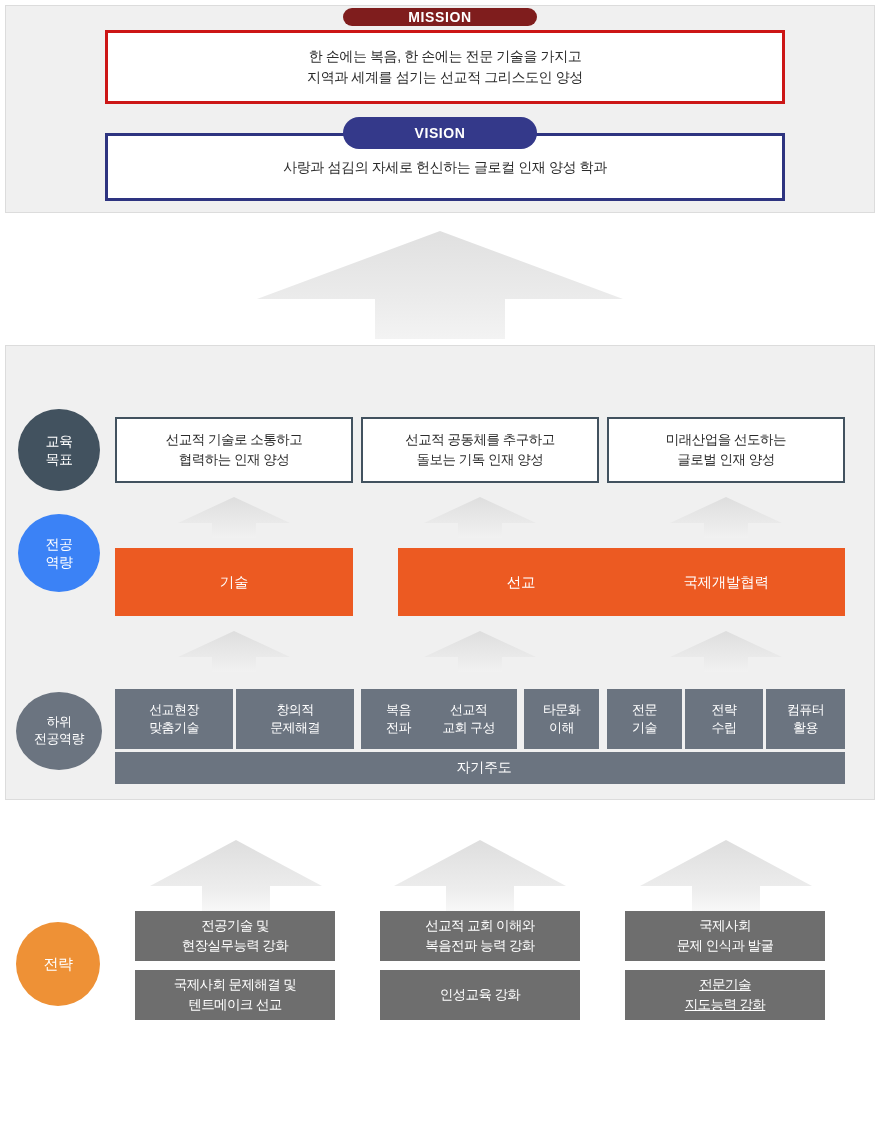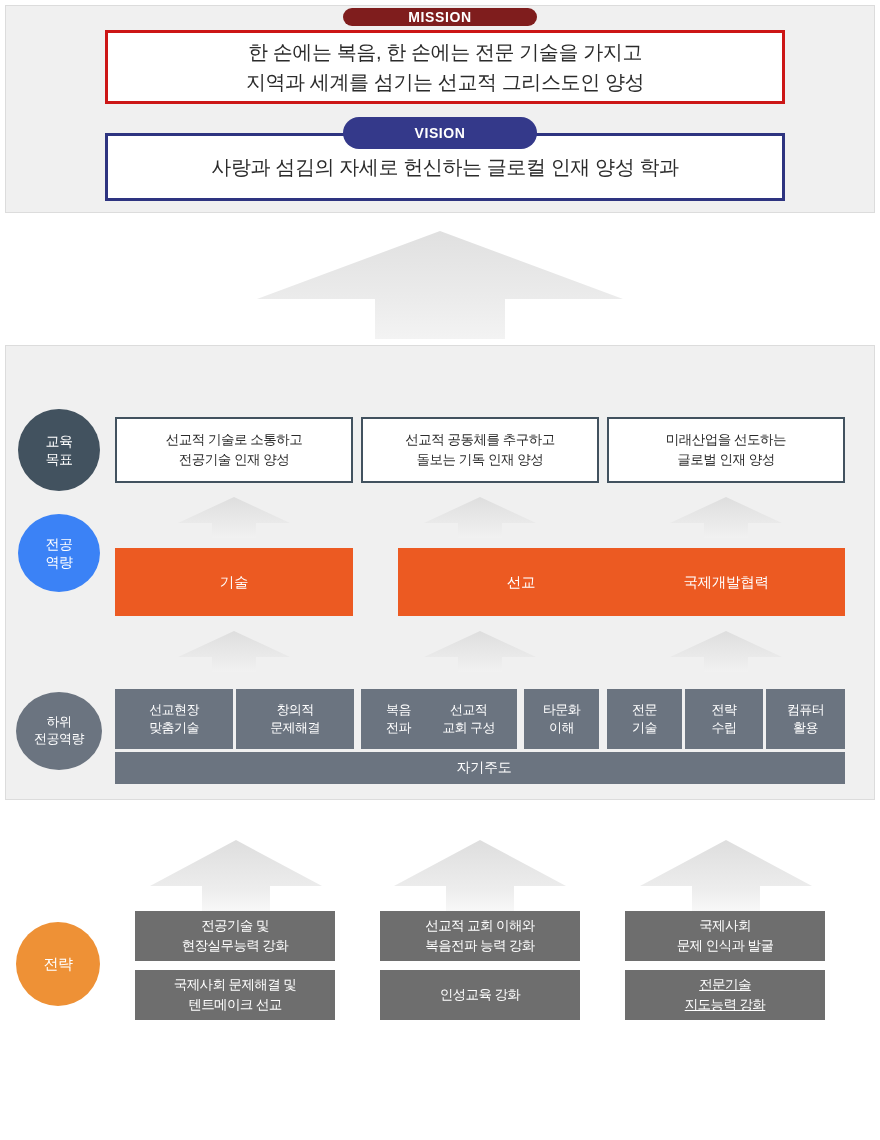--- a/index.html
+++ b/index.html
@@ -29,21 +29,21 @@
   }
   .mission-box{
     left:105px;top:30px;width:680px;height:74px;
     border:3px solid #CC1616;
   }
   .vision-box{
     left:105px;top:133px;width:680px;height:68px;
     border:3px solid #2E3480;
   }
   .mv-text{
-    font-size:20px;color:#2b2b2b;line-height:1.5;
+    font-size:14px;color:#2b2b2b;line-height:1.5;
     letter-spacing:-0.4px;white-space:pre-line;
   }
   .pill{
     display:flex;align-items:center;justify-content:center;
     color:#ffffff;font-size:14px;font-weight:bold;
     letter-spacing:0.6px;border-radius:22px;
     z-index:4;
   }
   .mission-pill{left:343px;top:8px;width:194px;height:18px;background:#7f1d1d;}
   .vision-pill{left:343px;top:117px;width:194px;height:32px;background:#34398A;}
@@ -135,21 +135,21 @@
       <polygon points="187,4 370,72 252,72 252,112 122,112 122,72 4,72" fill="url(#gbig)"></polygon>
     </svg>
   </div>
 
   <div class="abs mid-panel"></div>
 
   <div class="abs ellipse ell-goal">교육
 목표</div>
 
   <div class="abs goal-box" style="left:115px;top:417px;width:238px;height:66px;">선교적 기술로 소통하고
-전공기술 인재 양성</div>
+협력하는 인재 양성</div>
   <div class="abs goal-box" style="left:361px;top:417px;width:238px;height:66px;">선교적 공동체를 추구하고
 돌보는 기독 인재 양성</div>
   <div class="abs goal-box" style="left:607px;top:417px;width:238px;height:66px;">미래산업을 선도하는
 글로벌 인재 양성</div>
 
   <div class="abs" style="left:176px;top:496px;width:116px;height:42px;">
     <svg class="arrow-svg" viewBox="0 0 116 42" preserveAspectRatio="none" aria-hidden="true">
       <defs>
           <linearGradient id="gf1" x1="0" y1="0" x2="0" y2="1">
         <stop offset="0%" stop-color="#DEDEDE"></stop>

